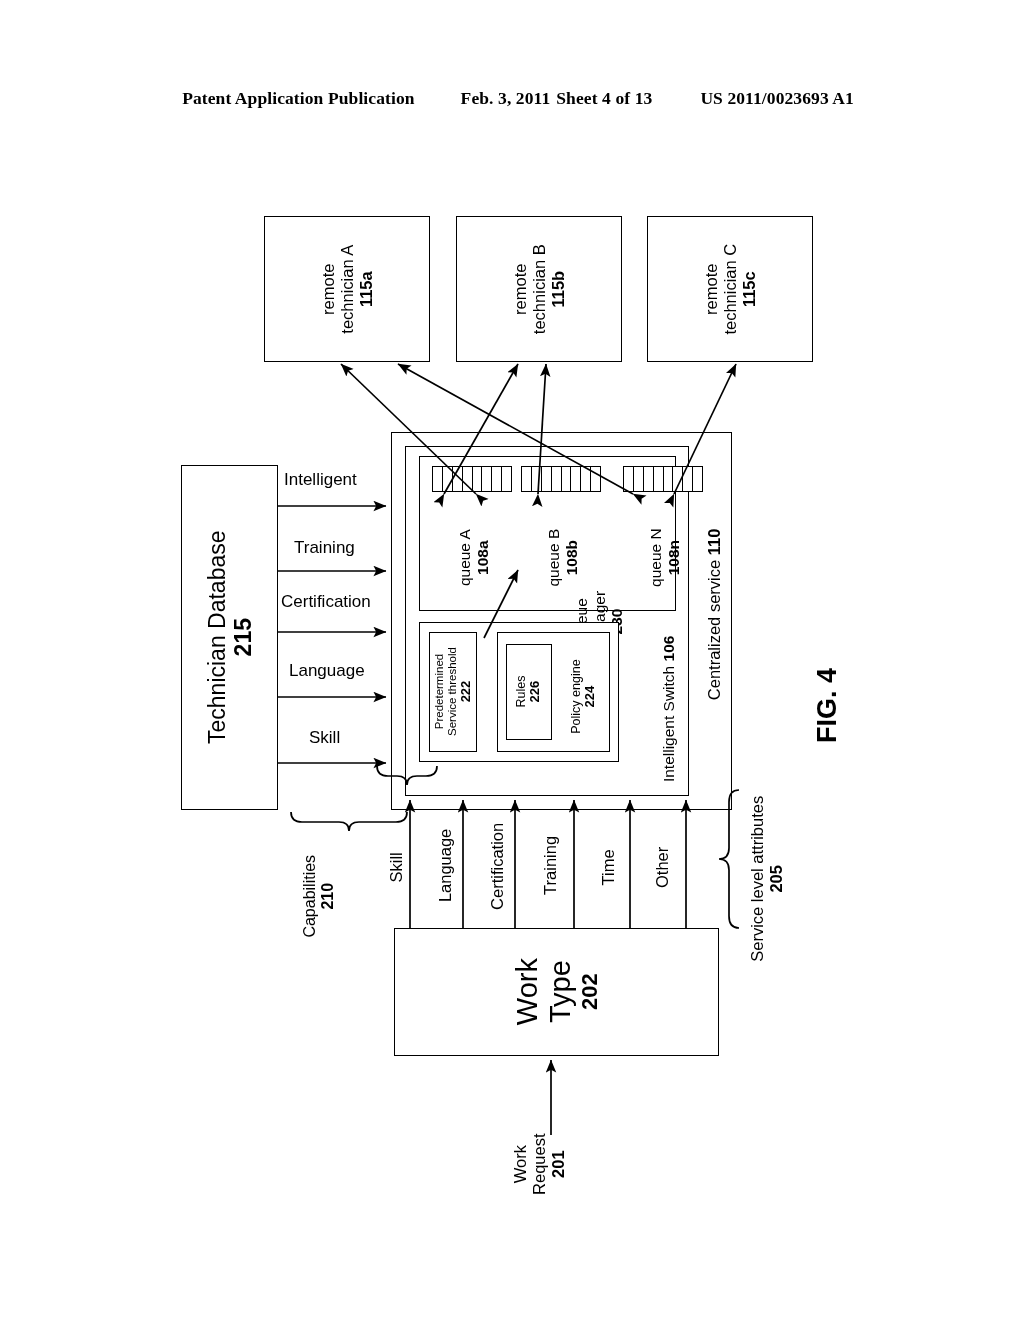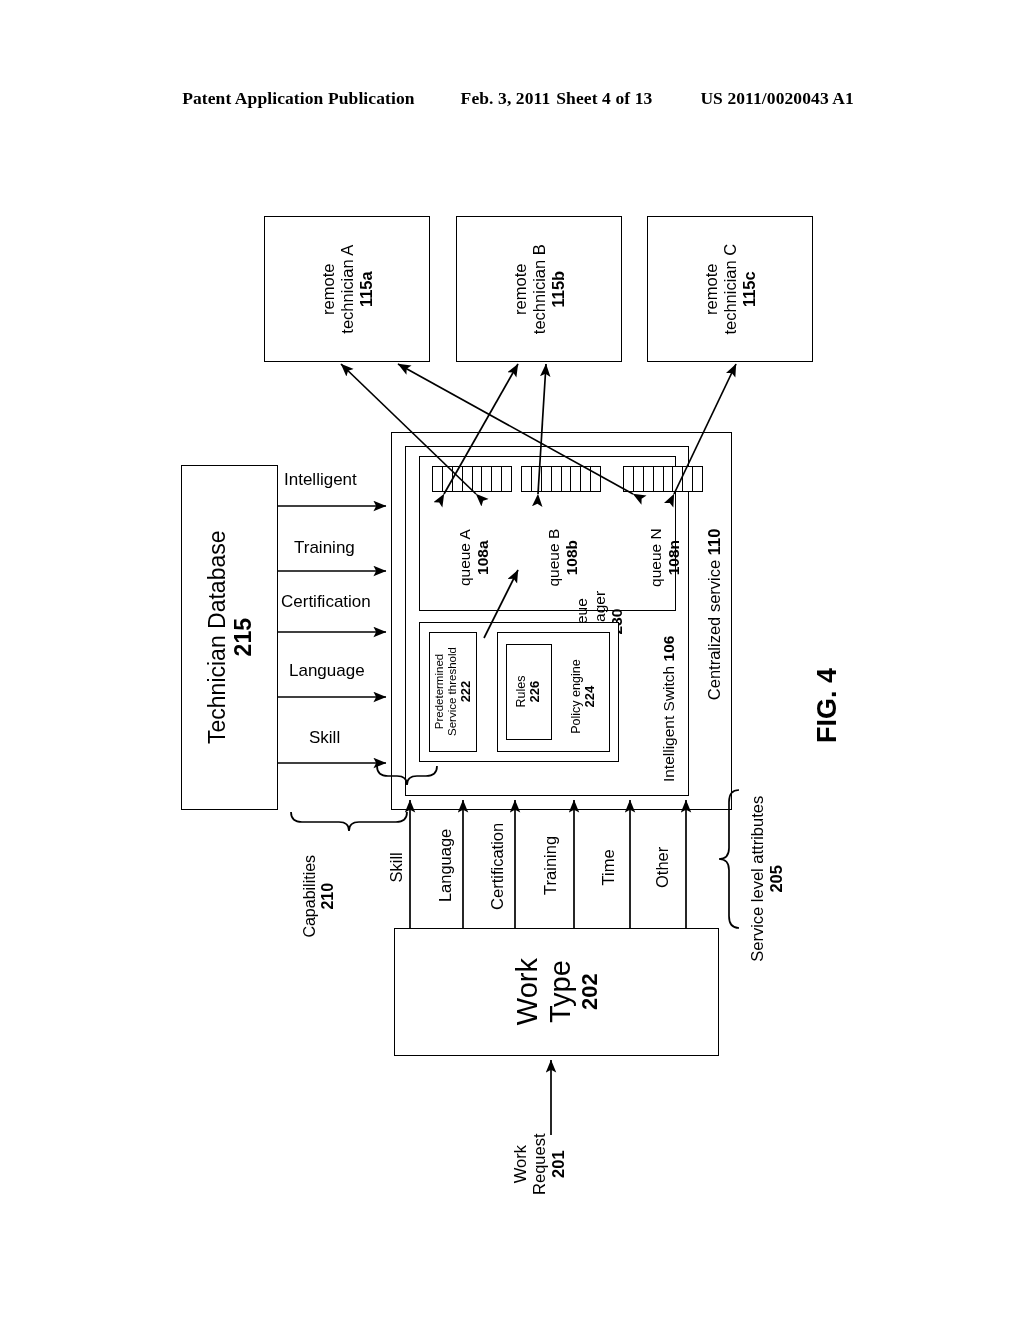--- a/index.html
+++ b/index.html
@@ -48,21 +48,21 @@
 </style>
 </head>
 <body>
 
 <div id="sheet">
 
   <div class="hdr">
     <span class="h1">Patent Application Publication</span>
     <span class="h2">Feb. 3, 2011</span>
     <span class="h3">Sheet 4 of 13</span>
-    <span class="h4">US 2011/0020043 A1</span>
+    <span class="h4">US 2011/0023693 A1</span>
   </div>
 
   <div class="figlabel" style="left:791px;top:650px;width:60px;height:110px;">
     <div class="vlabel" style="position:absolute;left:-25px;top:40px;width:110px;">FIG. 4</div>
   </div>
 
   <div class="box" style="left:258px;top:216px;width:166px;height:146px;">
     <div class="ctr">
       <div class="vlabel" style="font-size:16.5px;">
         <div>remote</div>

